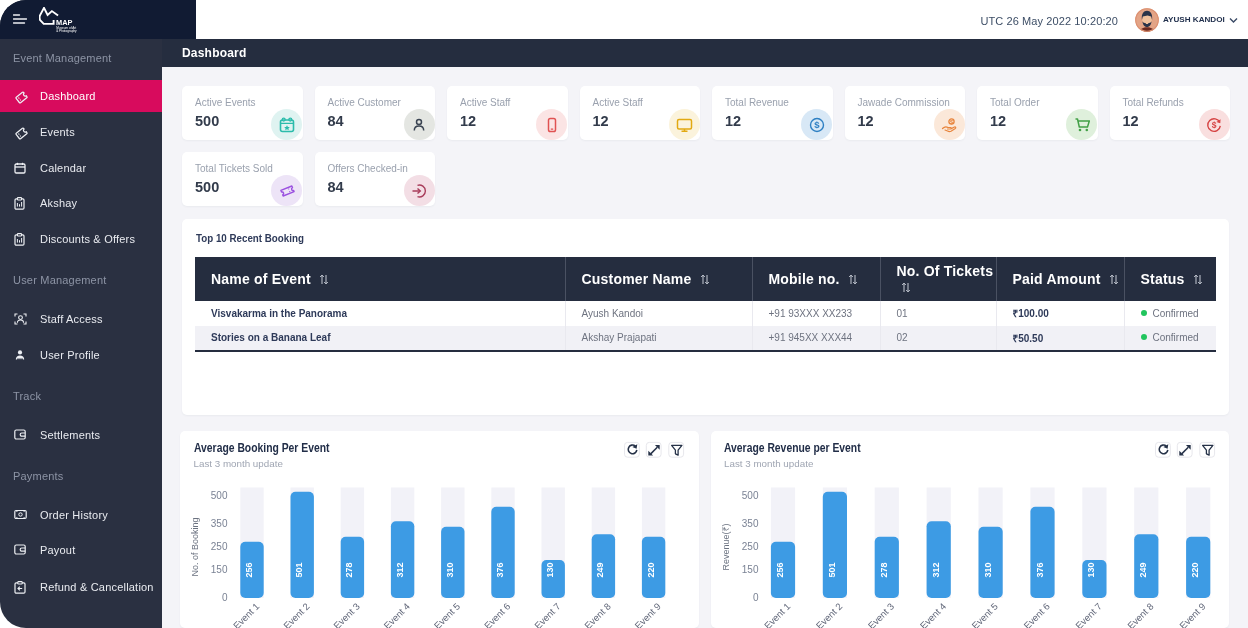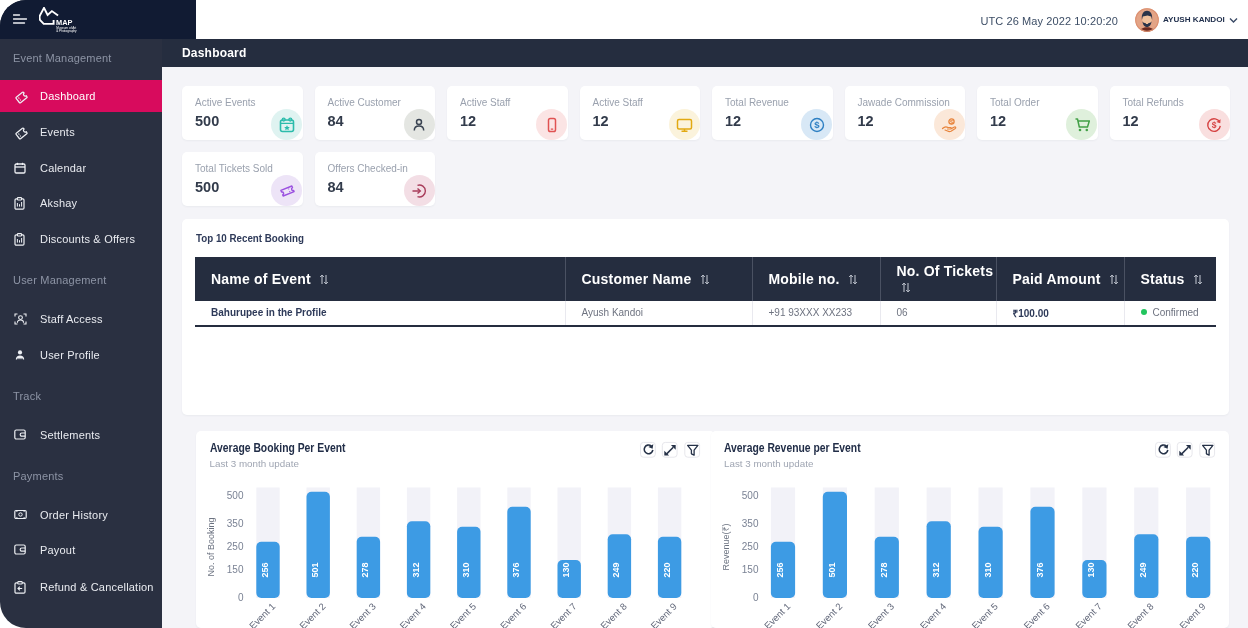--- a/index.html
+++ b/index.html
@@ -361,31 +361,39 @@
       <th>Status <svg class="sorts" width="10" height="11" viewBox="0 0 10 11">
               <g stroke="#c7ccd6" stroke-width="1" fill="none">
                 <path d="M3 10 L3 1.2 M1.2 3 L3 1.1 L4.8 3"></path>
                 <path d="M7 1 L7 9.8 M5.2 8 L7 9.9 L8.8 8"></path>
               </g>
             </svg></th>
     </tr>
       </thead>
     <tbody>
       <tr class="odd">
-          <td class="b">Bahurupee in the Profile</td>
+          <td class="b">Visvakarma in the Panorama</td>
           <td>Ayush Kandoi</td>
           <td>+91 93XXX XX233</td>
-          <td>06</td>
+          <td>01</td>
           <td class="b">₹100.00</td>
+          <td><span class="dot dg"></span>Confirmed</td>
+        </tr>
+      <tr class="even">
+          <td class="b">Stories on a Banana Leaf</td>
+          <td>Akshay Prajapati</td>
+          <td>+91 945XX XXX44</td>
+          <td>02</td>
+          <td class="b">₹50.50</td>
           <td><span class="dot dg"></span>Confirmed</td>
         </tr>
     </tbody>
   </table>
 </div>
-<div class="abs card chartcard" id="chart1" style="left:196px;">
+<div class="abs card chartcard" id="chart1" style="left:180px;">
   <h3>Average Booking Per Event</h3>
     <div class="sub">Last 3 month update</div>
 <svg width="518" height="197" viewBox="0 0 518 197" style="position:absolute;left:0;top:0">
       <text x="18" y="116" font-size="9" fill="#6b7280" text-anchor="middle" transform="rotate(-90 18 116)" font-family="Liberation Sans">No. of Booking</text>
       <text x="47.5" y="68.1" font-size="10" fill="#7a8294" text-anchor="end" font-family="Liberation Sans">500</text>
       <text x="47.5" y="96.4" font-size="10" fill="#7a8294" text-anchor="end" font-family="Liberation Sans">350</text>
       <text x="47.5" y="118.5" font-size="10" fill="#7a8294" text-anchor="end" font-family="Liberation Sans">250</text>
       <text x="47.5" y="142.2" font-size="10" fill="#7a8294" text-anchor="end" font-family="Liberation Sans">150</text>
       <text x="47.5" y="170.2" font-size="10" fill="#7a8294" text-anchor="end" font-family="Liberation Sans">0</text>
       <rect x="60.3" y="56.5" width="23.4" height="110.5" fill="#f2f2f8"></rect>

